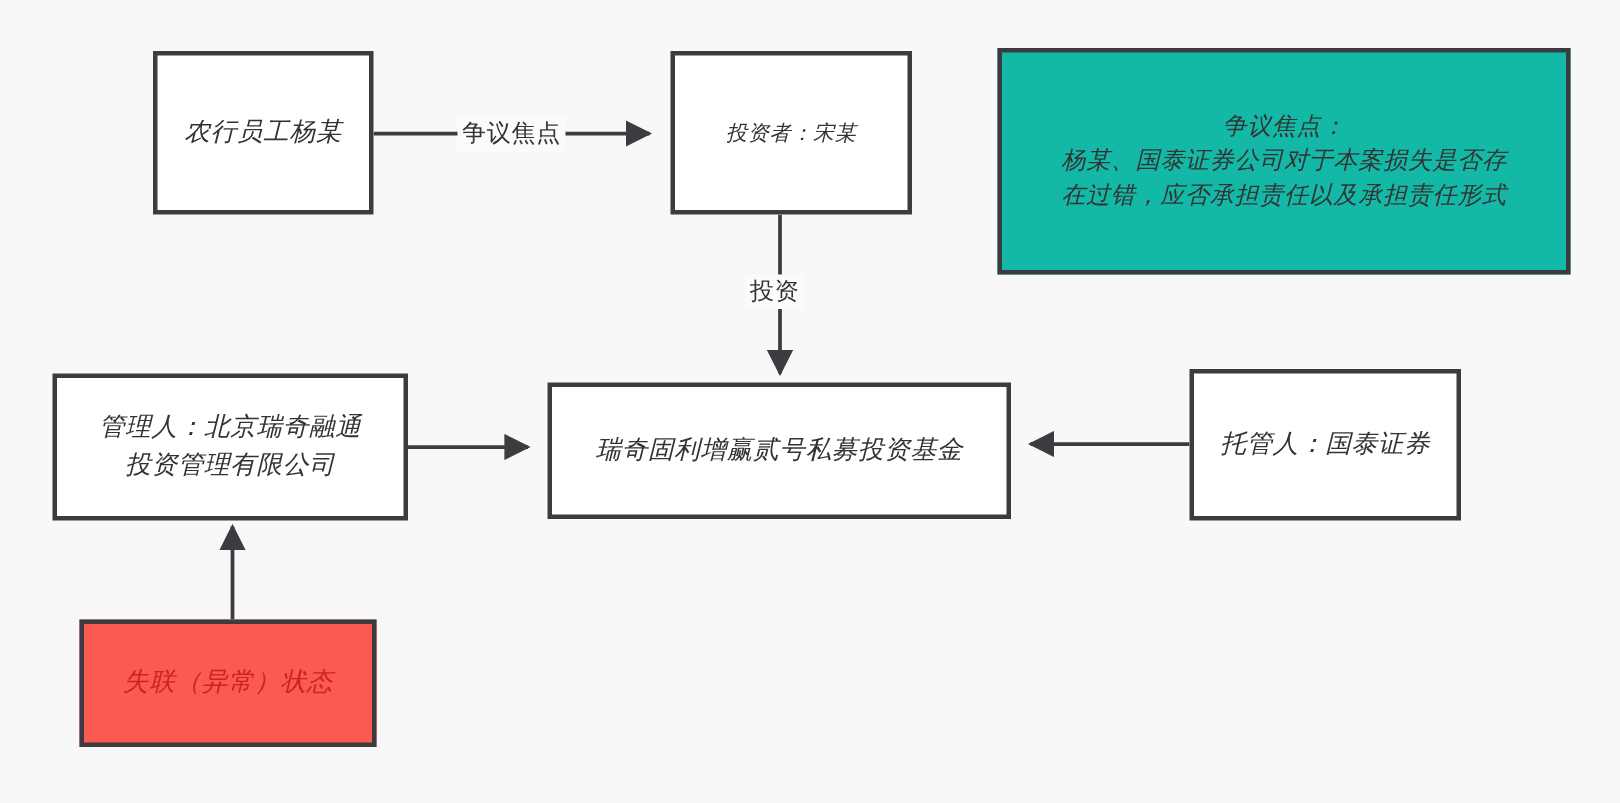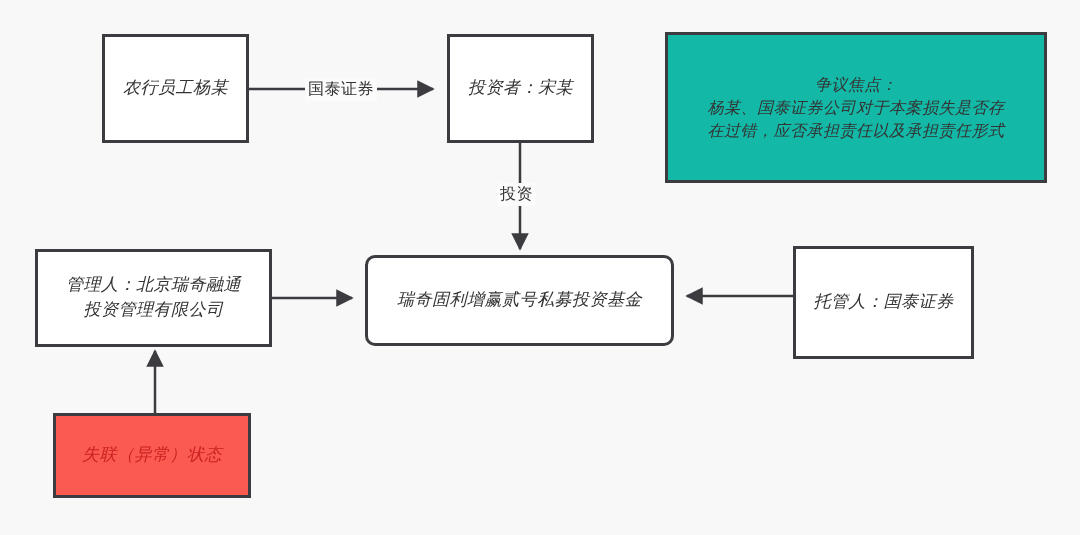--- a/index.html
+++ b/index.html
@@ -45,25 +45,25 @@
   }
   .node-label {
     display: block;
     white-space: pre-line;
     padding: 0 6px;
     font-style: italic;
   }
 
   
   #node-bank-employee   { left: 102px; top: 34px;  width: 147px; height: 109px; font-size: 17px; }
-  #node-investor        { left: 447px; top: 34px;  width: 147px; height: 109px; font-size: 17px; justify-content: center; }
+  #node-investor        { left: 447px; top: 34px;  width: 161px; height: 109px; font-size: 14px; justify-content: center; }
   #node-dispute-focus   { left: 665px; top: 32px;  width: 382px; height: 151px; font-size: 16px; }
   #node-manager         { left: 35px;  top: 249px; width: 237px; height: 98px;  font-size: 17px; }
-  #node-fund            { left: 365px; top: 255px; width: 309px; height: 91px;  font-size: 17px; border-radius: 10px; }
-  #node-custodian       { left: 793px; top: 246px; width: 181px; height: 113px; font-size: 17px; }
+  #node-fund            { left: 365px; top: 255px; width: 309px; height: 91px;  font-size: 17px; }
+  #node-custodian       { left: 793px; top: 246px; width: 181px; height: 101px; font-size: 17px; }
   #node-lost-contact    { left: 53px;  top: 413px; width: 198px; height: 85px;  font-size: 17px; color: #cc2222; }
 
   .edge-label {
     position: absolute;
     background: #fbfbfb;
     color: #333333;
     font-size: 16px;
     letter-spacing: 0.5px;
     padding: 1px 3px;
     white-space: nowrap;
@@ -126,15 +126,15 @@
 </div>
 
 <div class="node node-white" id="node-custodian">
   <span class="node-label">托管人：国泰证券</span>
 </div>
 
 <div class="node node-red" id="node-lost-contact">
   <span class="node-label">失联（异常）状态</span>
 </div>
 
-<div class="edge-label" id="edge-label-recommend">国泰证券</div>
+<div class="edge-label" id="edge-label-recommend">争议焦点</div>
 
 <div class="edge-label" id="edge-label-invest">投资</div>
 
 </body></html>

